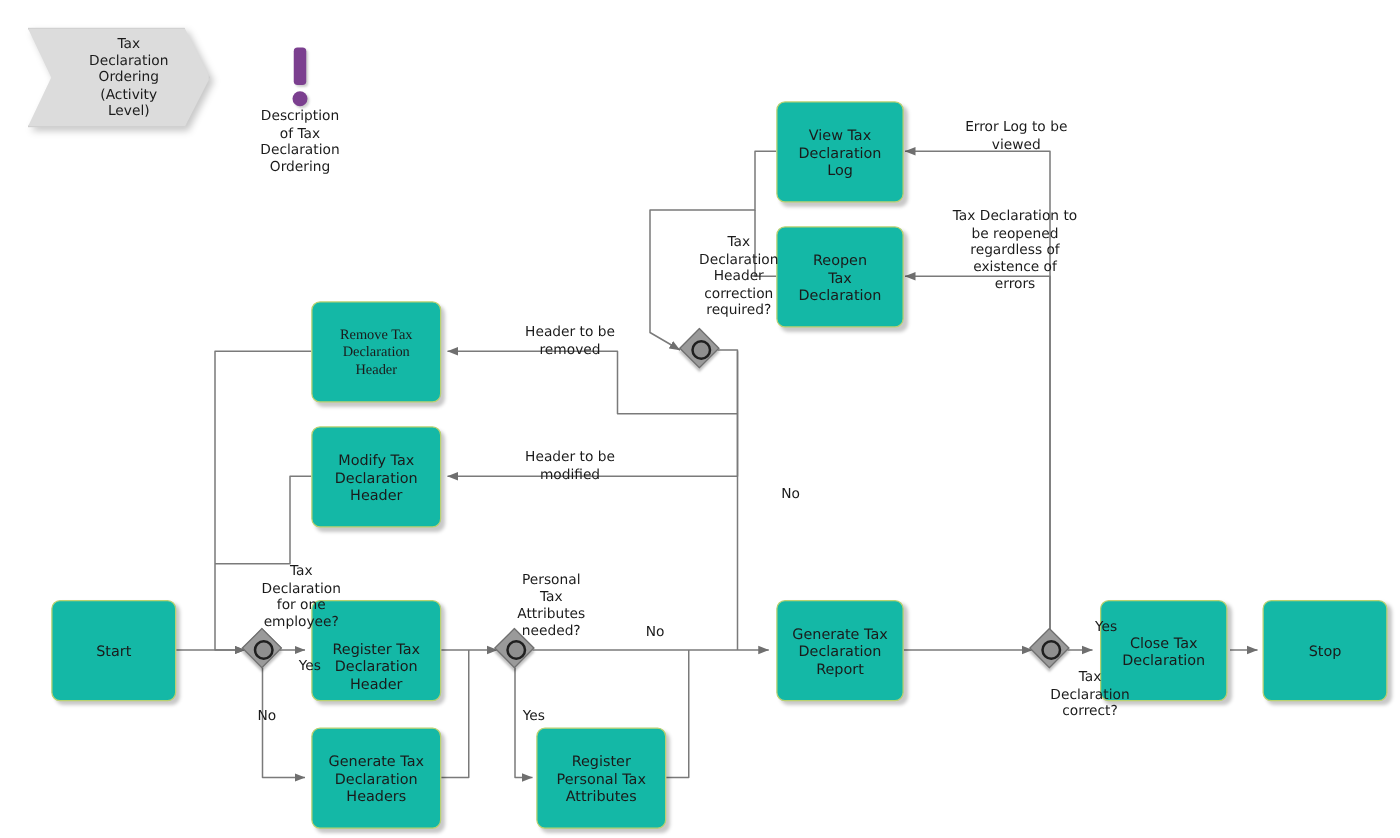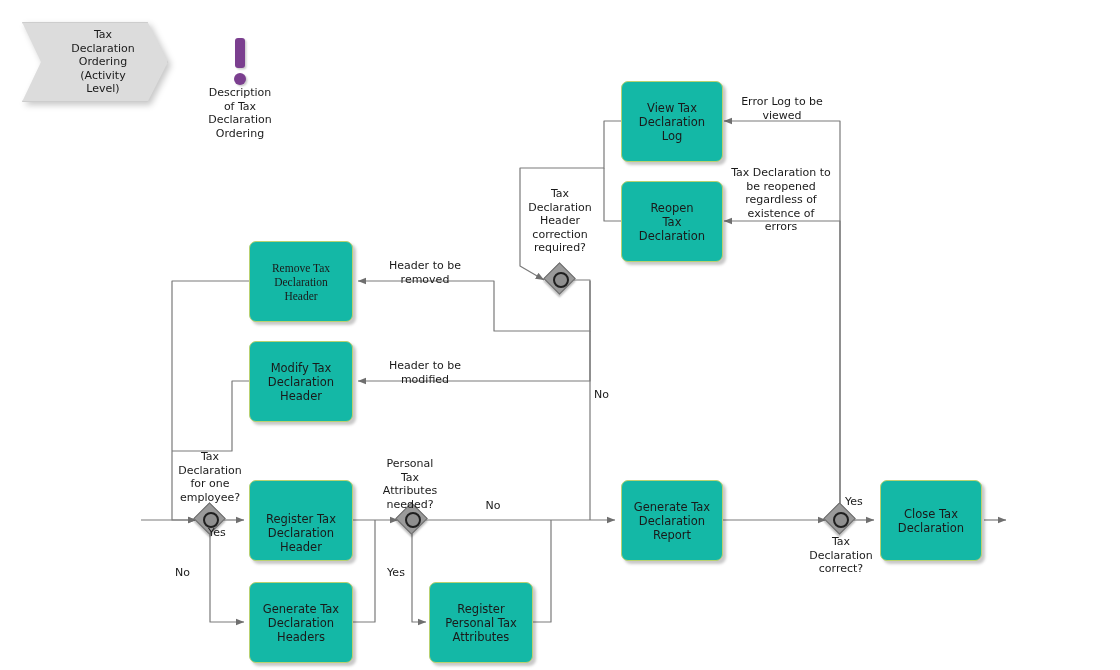--- a/index.html
+++ b/index.html
@@ -67,21 +67,21 @@
   .note .mark .dot{
     position:absolute;left:50%;top:39px;margin-left:-6px;
     width:12px;height:12px;border-radius:50%;background:#7b3f8f;
     box-shadow:1.5px 1.5px 2px rgba(0,0,0,0.2);
   }
   .note .cap{font-size:11px;line-height:13.5px;color:#1a1a1a;}
 
   
   .lbl{
     position:absolute;z-index:4;font-size:11px;line-height:13.5px;
-    color:#1a1a1a;text-align:center;white-space:pre;
+    color:#1a1a1a;text-align:center;white-space:pre;margin-left:31px;
   }
 </style>
 </head>
 <body>
 
 <div id="canvas">
 
   <svg class="layer" id="edges" viewBox="0 0 1120 670">
     <defs>
       <marker id="ah" markerWidth="9" markerHeight="8" refX="8.4" refY="4" orient="auto" markerUnits="userSpaceOnUse">
@@ -146,20 +146,23 @@
     <div class="mark">
       <div class="bar"></div>
         <div class="dot"></div>
     </div>
     <div class="cap" style="white-space: pre-line;">Description
 of Tax
 Declaration
 Ordering</div>
   </div>
 
+  <div class="node task" style="left:41px;top:480px;width:100px;height:81px;">
+    <span>Start</span>
+  </div>
 
   <div class="node task" style="left:249px;top:480px;width:104px;height:81px;">
     <span style="white-space: pre-line; margin-top: 25px;">Register Tax
 Declaration
 Header</span>
   </div>
 
   <div class="node task" style="left:249px;top:582px;width:104px;height:81px;">
     <span style="white-space: pre-line;">Generate Tax
 Declaration
@@ -200,20 +203,23 @@
     <span style="white-space: pre-line;">Generate Tax
 Declaration
 Report</span>
   </div>
 
   <div class="node task" style="left:880px;top:480px;width:102px;height:81px;">
     <span style="white-space: pre-line;">Close Tax
 Declaration</span>
   </div>
 
+  <div class="node task" style="left:1010px;top:480px;width:100px;height:81px;">
+    <span>Stop</span>
+  </div>
 
   <div class="node gw" style="left:196px;top:505px;">
     <div class="dia"></div>
       <div class="ring"></div>
   </div>
   <div class="lbl" style="left: 150px; top: 450px; width: 120px; white-space: pre-line;">Tax
 Declaration
 for one
 employee?</div>
 

